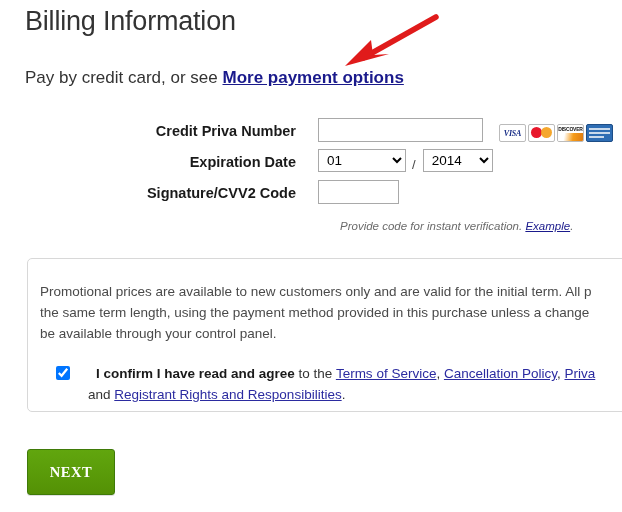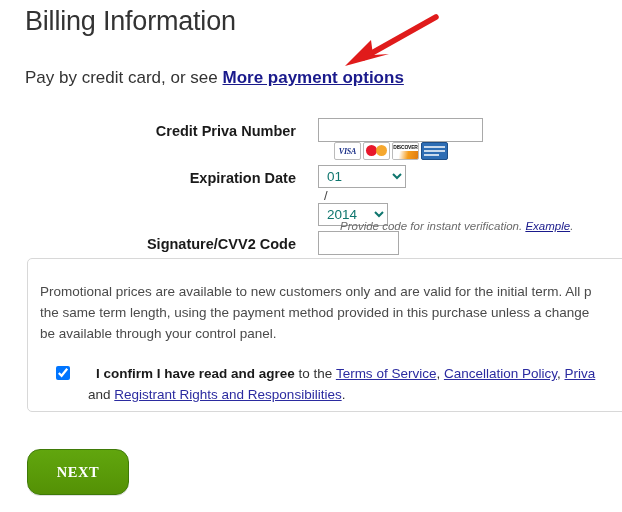--- a/index.html
+++ b/index.html
@@ -71,22 +71,21 @@
     box-sizing: border-box;
     font-size: 14.5px;
     font-weight: bold;
     color: #1a1a1a;
     line-height: 26px;
     white-space: nowrap;
   }
   .form-field {
     position: relative;
     display: flex;
-    align-items: flex-start;
-    flex-direction: column;
+    align-items: flex-end;
   }
   .text-input {
     border: 1px solid #a9a9a9;
     background: #ffffff;
     height: 24px;
     box-sizing: border-box;
     font-family: "Liberation Sans", sans-serif;
     font-size: 13px;
     padding: 0 4px;
     outline: none;
@@ -95,21 +94,21 @@
   .cc-input { width: 165px; }
   .cvv-input { width: 81px; }
 
   .select-input {
     border: 1px solid #a9a9a9;
     background: #ffffff;
     height: 23px;
     box-sizing: border-box;
     font-family: "Liberation Sans", sans-serif;
     font-size: 13.5px;
-    color: #0f766e;
+    color: #000000;
     padding: 0 2px 0 4px;
     outline: none;
   }
   .month-select { width: 88px; }
   .year-select  { width: 70px; }
   .date-sep {
     margin: 0 7px 0 6px;
     font-size: 13px;
     color: #444;
   }
@@ -246,24 +245,24 @@
   .agreement-text a {
     color: #2b2bA0;
     text-decoration: underline;
   }
 
   
   .next-button {
     position: absolute;
     left: 27px;
     top: 449px;
-    width: 102px;
+    width: 88px;
     height: 46px;
     border: 1px solid #3f7a08;
-    border-radius: 13px;
+    border-radius: 3px;
     background: linear-gradient(180deg, #61a60e 0%, #549105 100%);
     color: #ffffff;
     font-family: "Liberation Serif", serif;
     font-size: 14.5px;
     font-weight: bold;
     letter-spacing: 0.6px;
     cursor: pointer;
     box-shadow: 0 1px 0 rgba(0,0,0,0.12);
   }
 </style>

